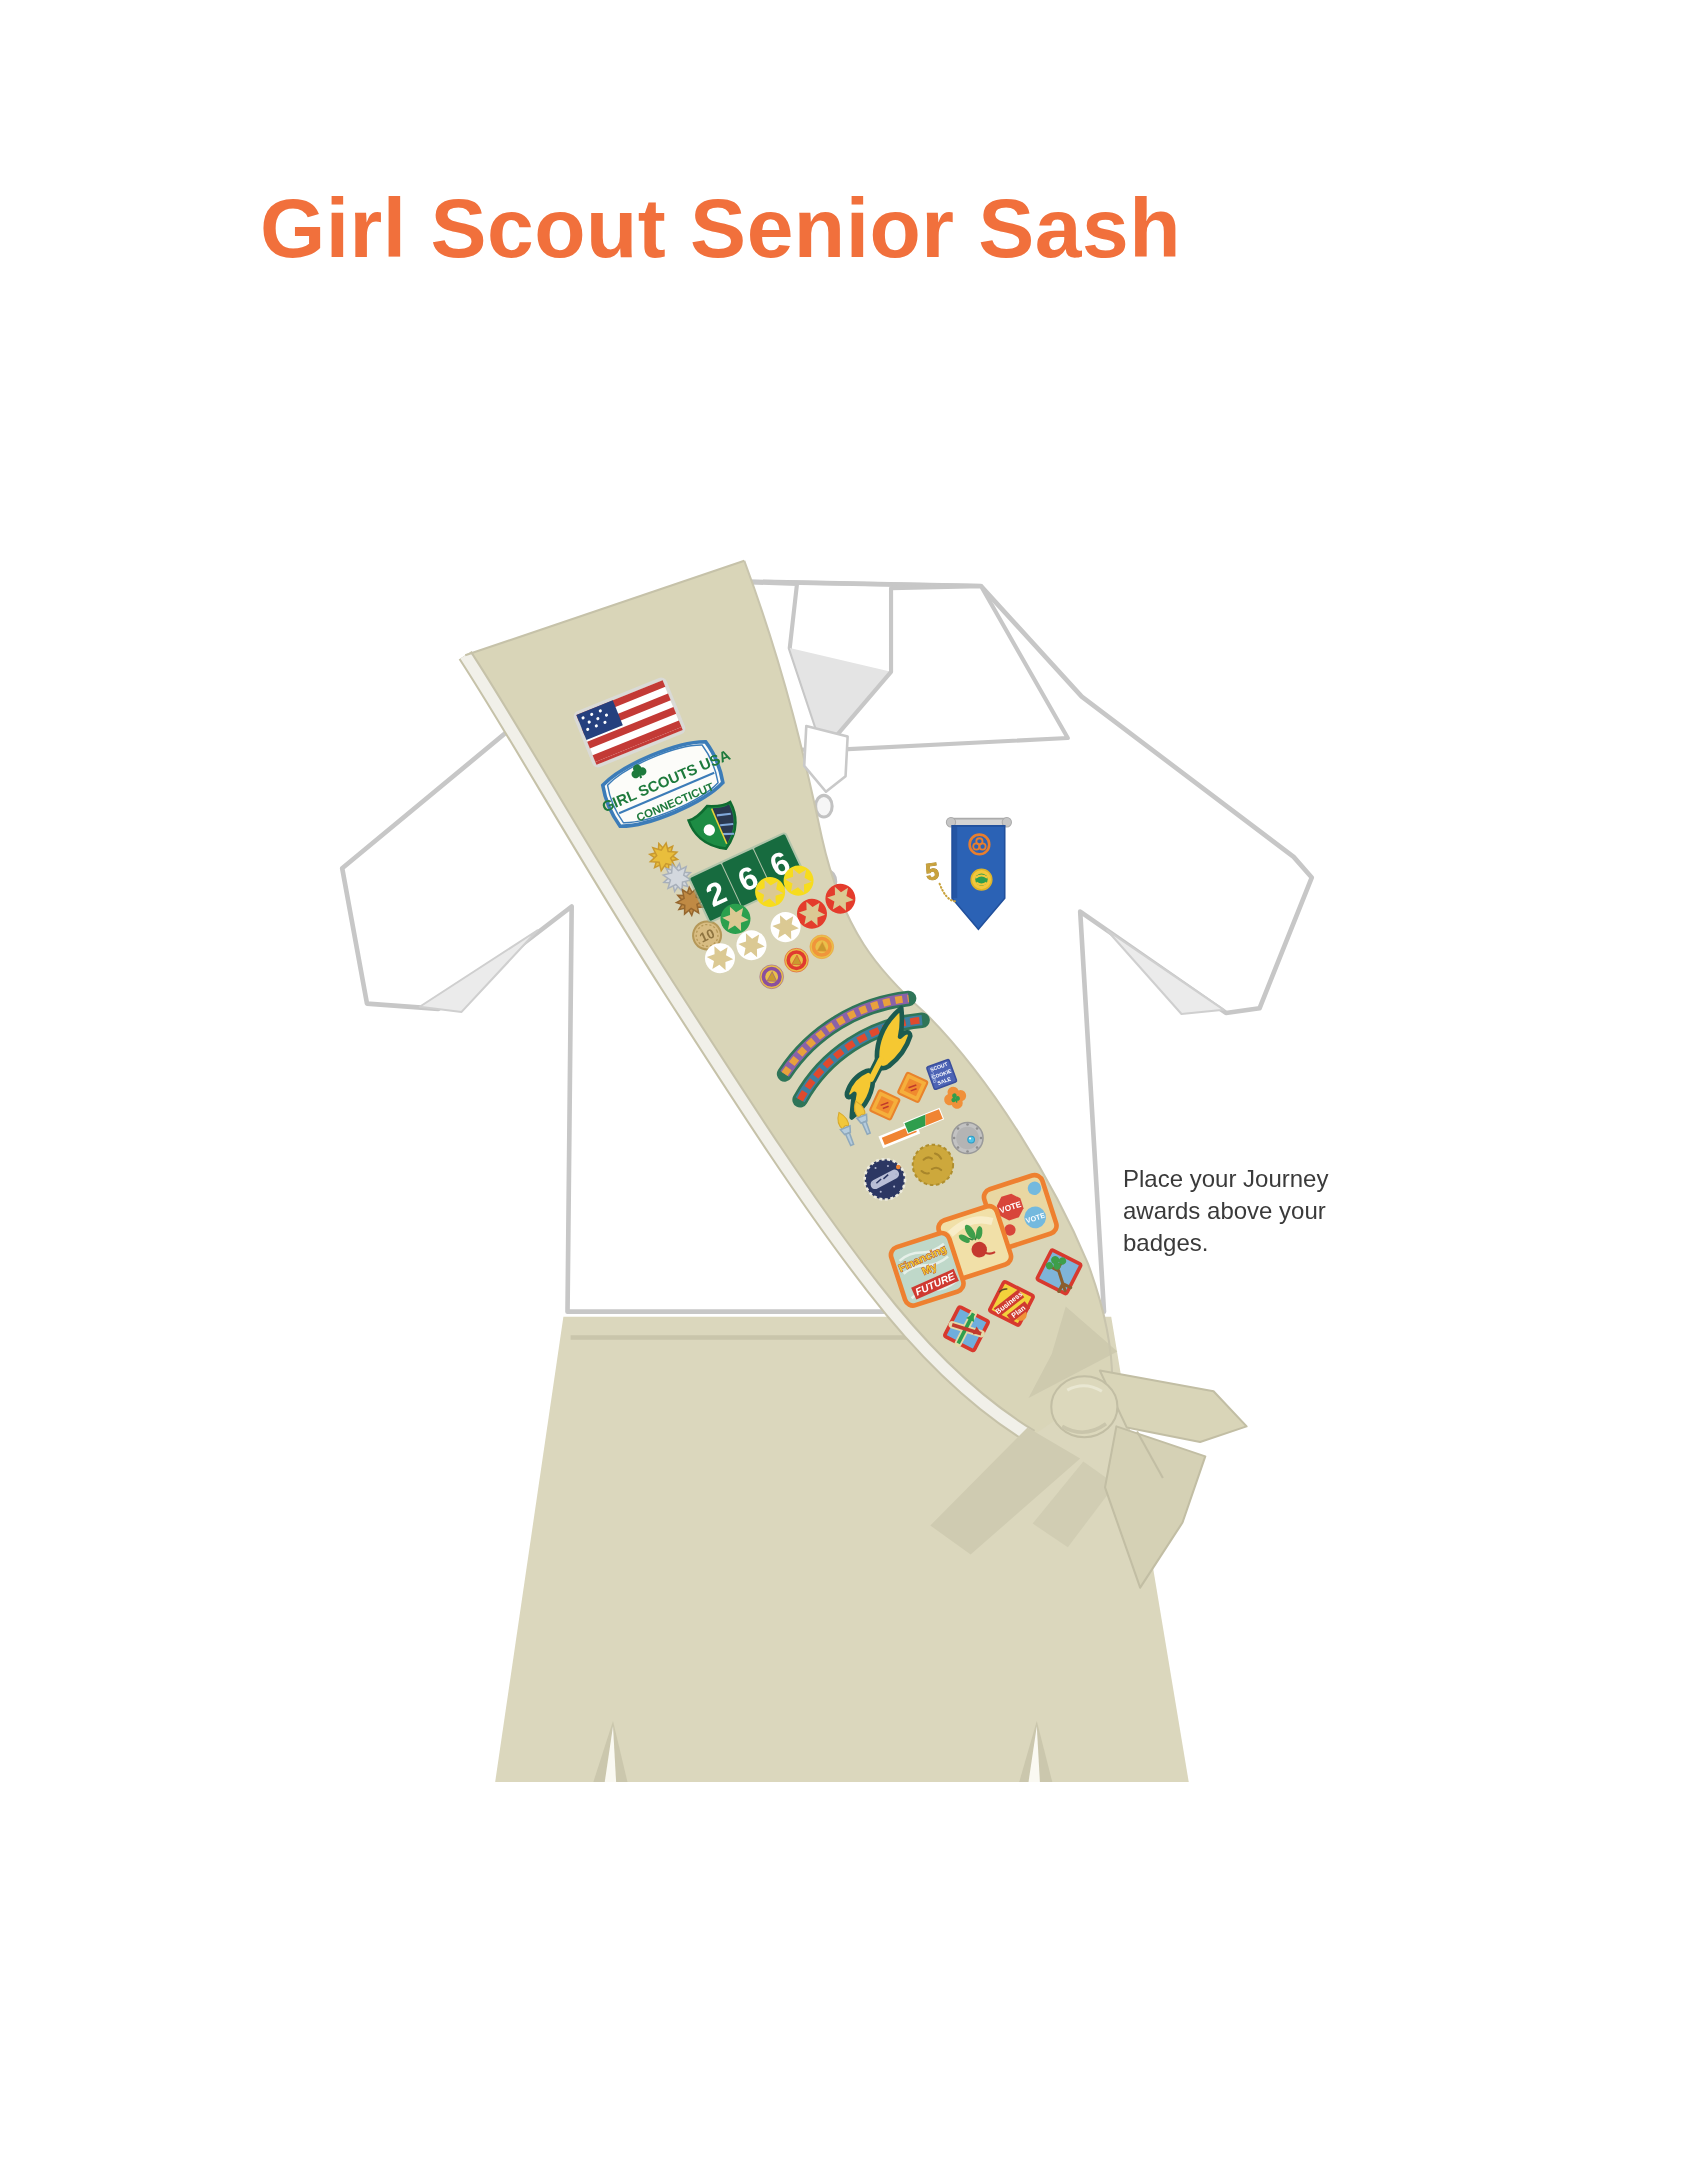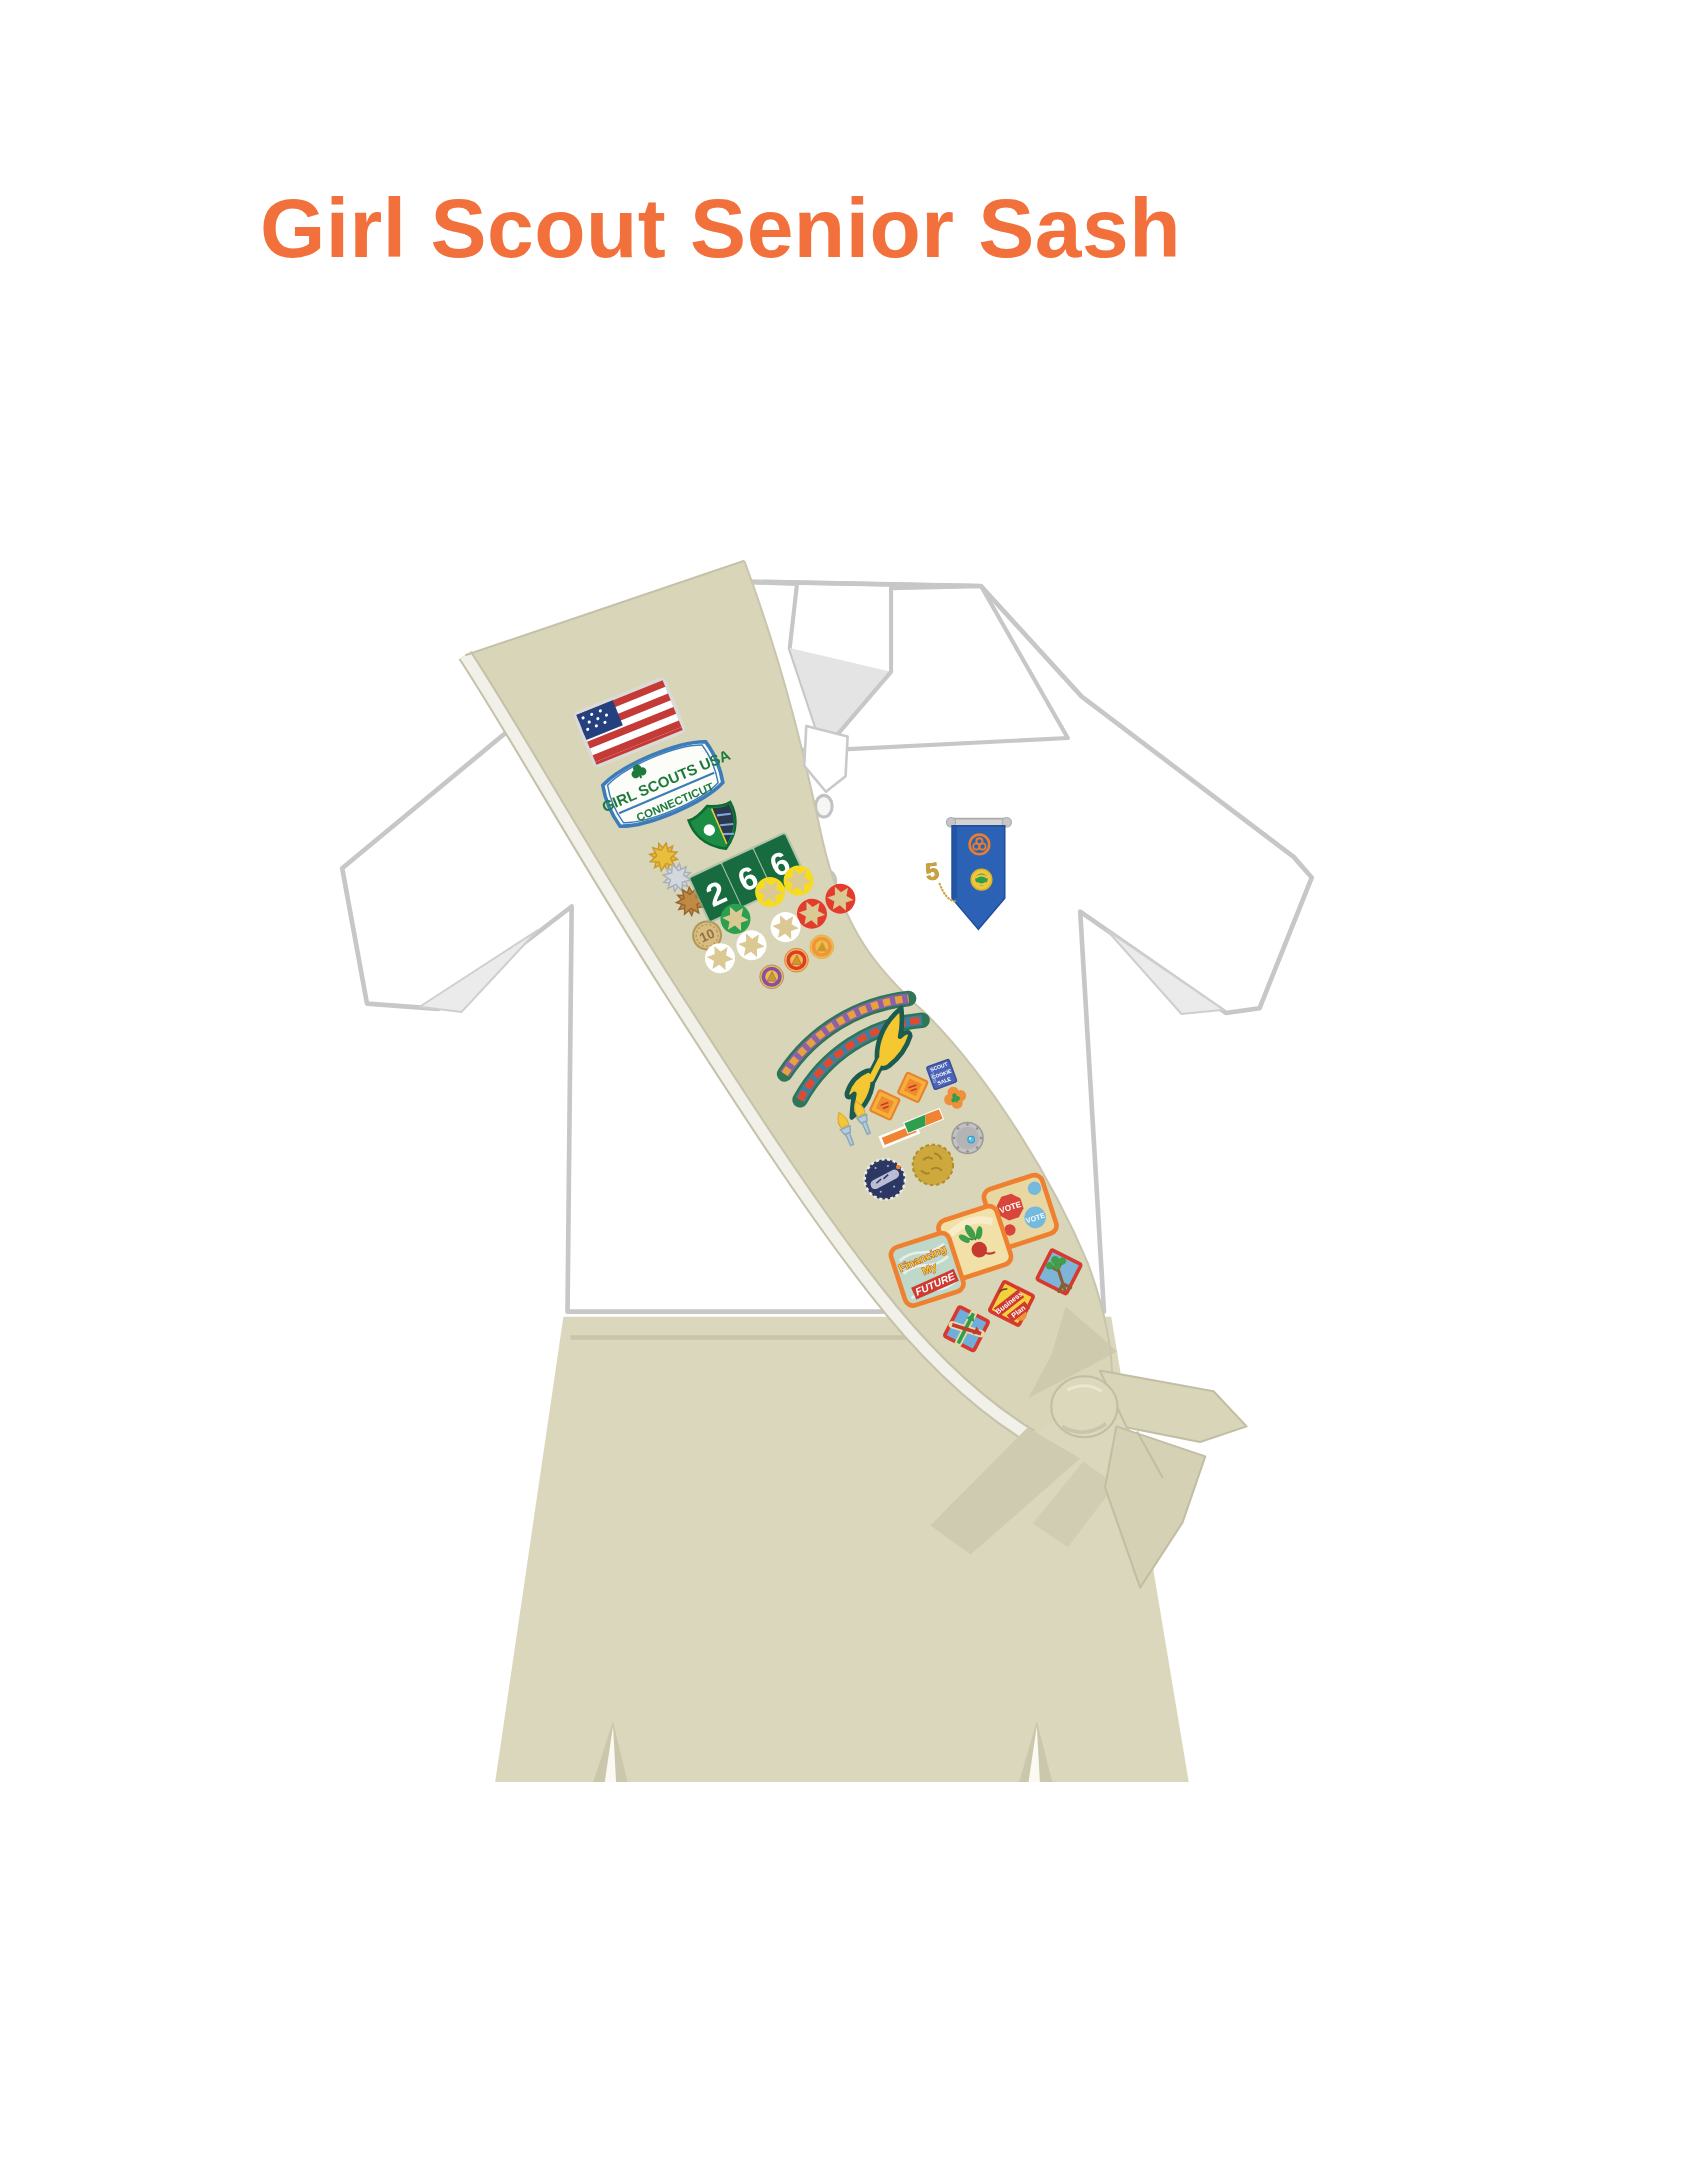--- a/index.html
+++ b/index.html
@@ -359,14 +359,15 @@
       <g>
         <circle cx="1899" cy="1702" r="20" fill="#F2C73B" stroke="#DCB32A" stroke-width="3"></circle>
         <circle cx="1899" cy="1702" r="12" fill="#2F9E4D"></circle>
         <path d="M1888,1698 q11,-8 22,0 M1889,1708 q10,7 20,0" fill="none" stroke="#F2C73B" stroke-width="4"></path>
       </g>
       <text x="1806" y="1702" text-anchor="middle" font-size="46" font-weight="700" fill="#C9A23C" stroke="#A8862B" stroke-width="1.5" paint-order="stroke" transform="rotate(-8 1806 1702)">5</text>
       <path d="M1818,1710 Q1830,1742 1848,1744" fill="none" stroke="#C9A23C" stroke-width="4" stroke-dasharray="1.5 5" stroke-linecap="round"></path>
     </g>
   </svg>
 
+  <div id="journey-note">Place your Journey awards above your badges.</div>
 </div>
 
 
 </body></html>

